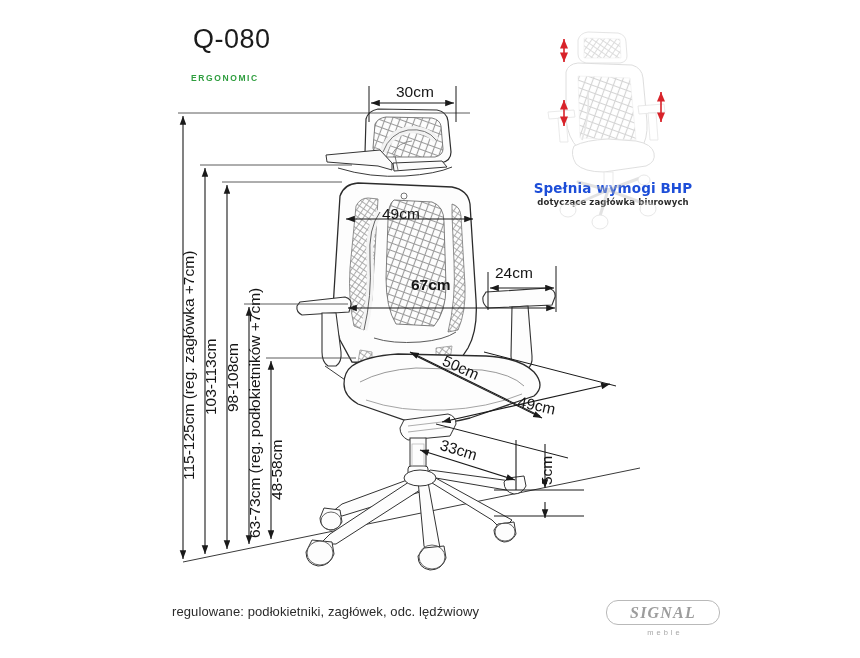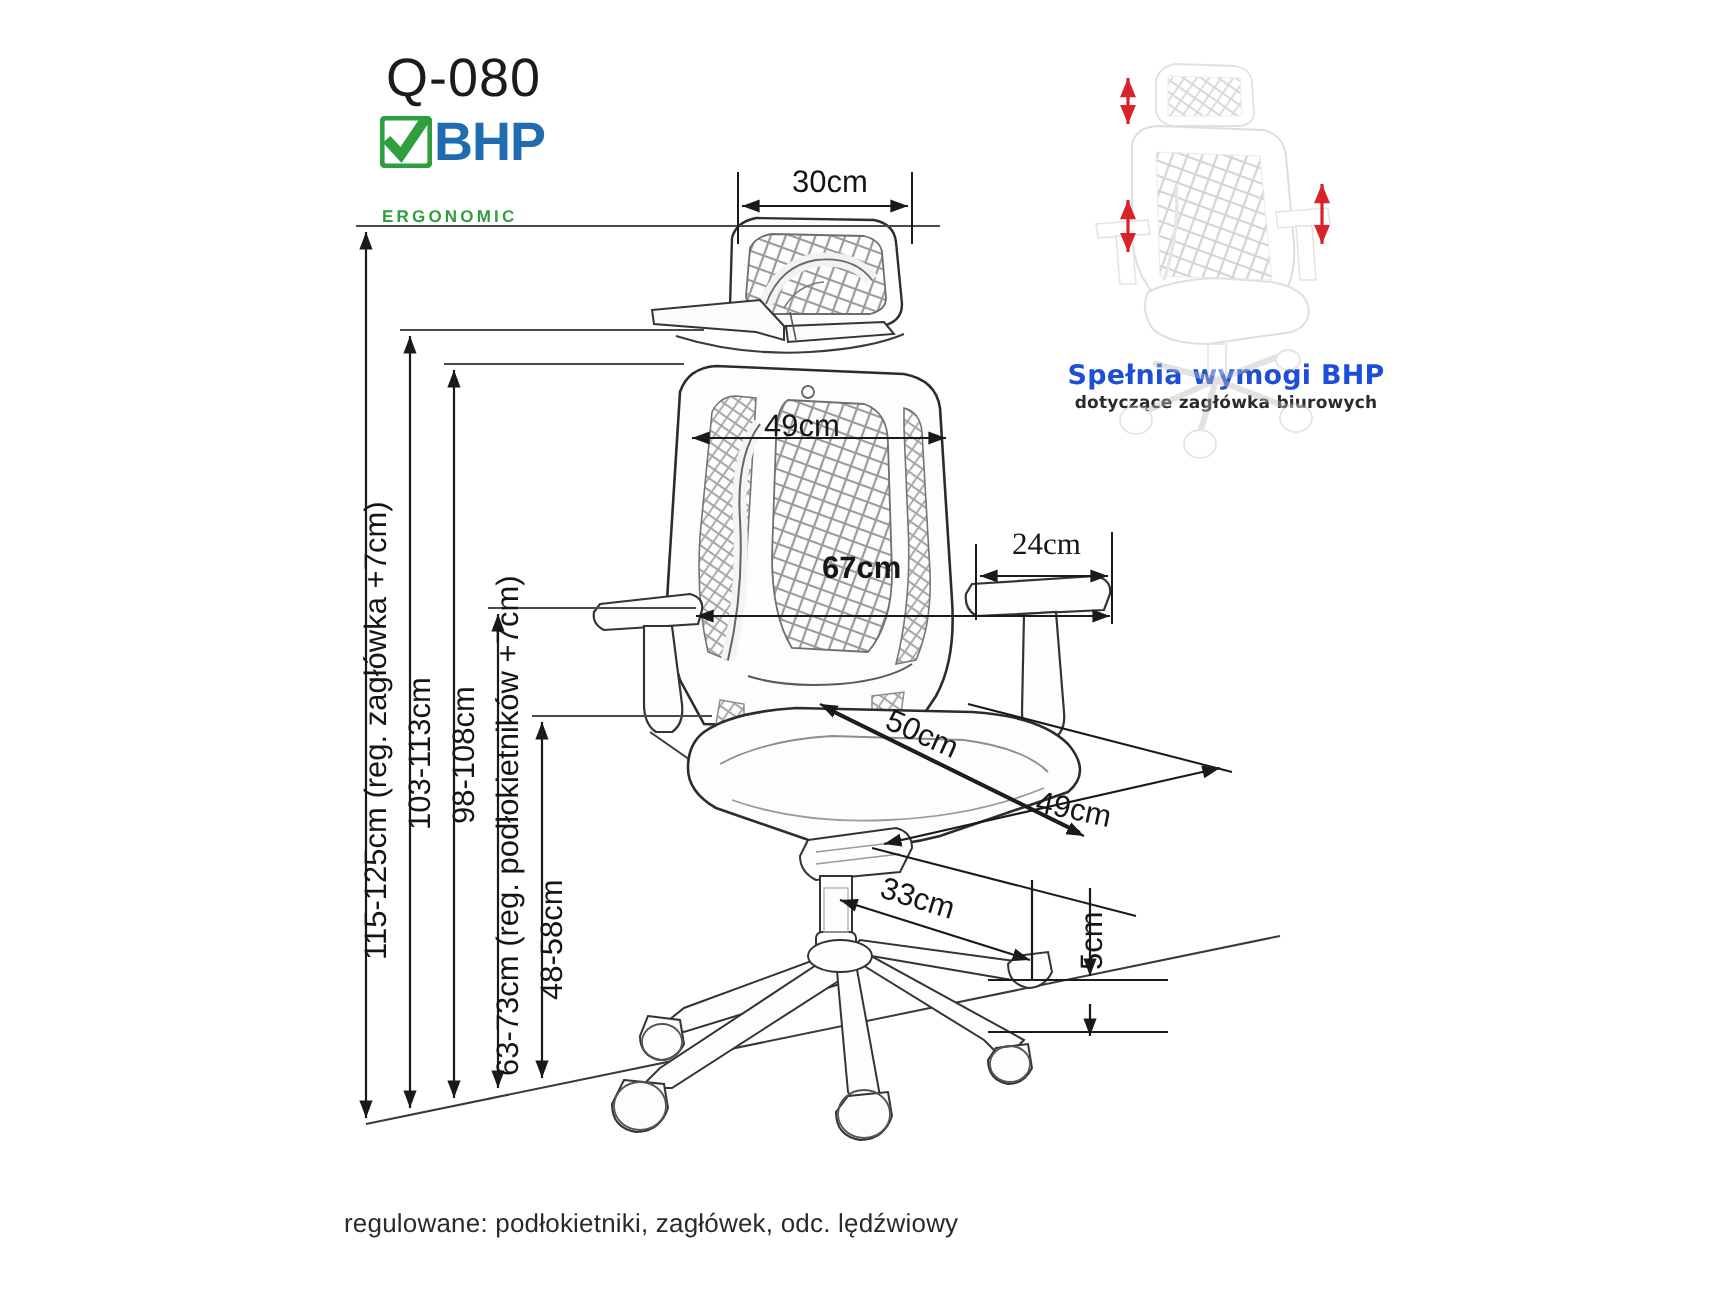--- a/index.html
+++ b/index.html
@@ -68,39 +68,36 @@
   }
 </style>
 </head>
 <body>
 
 <div class="canvas">
 
   <div class="model-title">Q-080</div>
 
   <div class="bhp-badge">
-    <div class="bhp-row">
-      <span class="bhp-check">
-        <svg width="26" height="26" viewBox="0 0 26 26">
-          <rect x="1" y="1" width="24" height="24" rx="2" fill="none" stroke="#2f9e3f" stroke-width="2.6"></rect>
-          <path d="M5 13.5 L10.5 19.5 L22 2.5" fill="none" stroke="#2f9e3f" stroke-width="5" stroke-linecap="square"></path>
-        </svg>
-      </span>
-      <span class="bhp-word">BHP</span>
-    </div>
     <div class="bhp-sub">ERGONOMIC</div>
   </div>
 
   <div class="bhp-claim">
     <div class="l1">Spełnia wymogi BHP</div>
     <div class="l2">dotyczące zagłówka biurowych</div>
   </div>
 
   <div class="footer-caption">regulowane: podłokietniki, zagłówek, odc. lędźwiowy</div>
 
+  <div class="signal-logo">
+    <div class="signal-pill">
+      <span class="signal-word">SIGNAL</span>
+    </div>
+    <div class="signal-sub">meble</div>
+  </div>
 
   <svg class="drawing" viewBox="0 0 860 658">
     <defs>
       <marker id="ah" markerWidth="9" markerHeight="9" refX="8" refY="3" orient="auto" markerUnits="strokeWidth">
         <path d="M0,0 L8,3 L0,6 z" fill="#1a1a1a"></path>
       </marker>
       <marker id="ahs" markerWidth="9" markerHeight="9" refX="0" refY="3" orient="auto" markerUnits="strokeWidth">
         <path d="M8,0 L0,3 L8,6 z" fill="#1a1a1a"></path>
       </marker>
       <marker id="rh" markerWidth="7" markerHeight="7" refX="6" refY="2.5" orient="auto" markerUnits="strokeWidth">
@@ -299,21 +296,21 @@
     </g>
 
   </svg>
 
   <div class="dim" style="left:396px;top:83px;text-align:right;">30cm</div>
 
   <div class="dim" style="left:382px;top:205px;">49cm</div>
 
   <div class="dim" style="left:411px;top:276px;font-weight:bold;">67cm</div>
 
-  <div class="dim" style="left:506px;top:264px;font-family:Liberation Serif, serif;">24cm</div>
+  <div class="dim" style="left:495px;top:264px;">24cm</div>
 
   <div class="dim" style="left:447px;top:352px;transform:rotate(24deg);transform-origin:0 0;">50cm</div>
 
   <div class="dim" style="left:520px;top:393px;transform:rotate(12deg);transform-origin:0 0;">49cm</div>
 
   <div class="dim" style="left:443px;top:436px;transform:rotate(17deg);transform-origin:0 0;">33cm</div>
 
   <div class="dim" style="left:538px;top:485px;transform:rotate(-90deg);transform-origin:0 0;">5cm</div>
 
   <div class="dim" style="left:180px;top:480px;transform:rotate(-90deg);transform-origin:0 0;">115-125cm (reg. zagłówka +7cm)</div>

